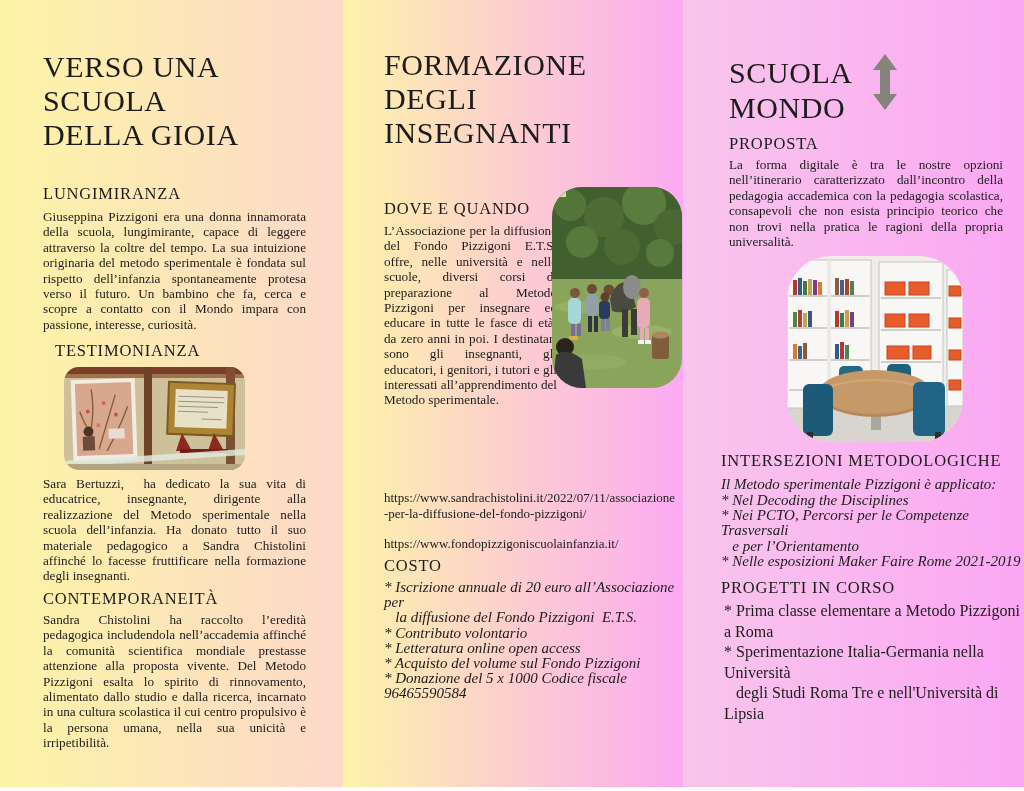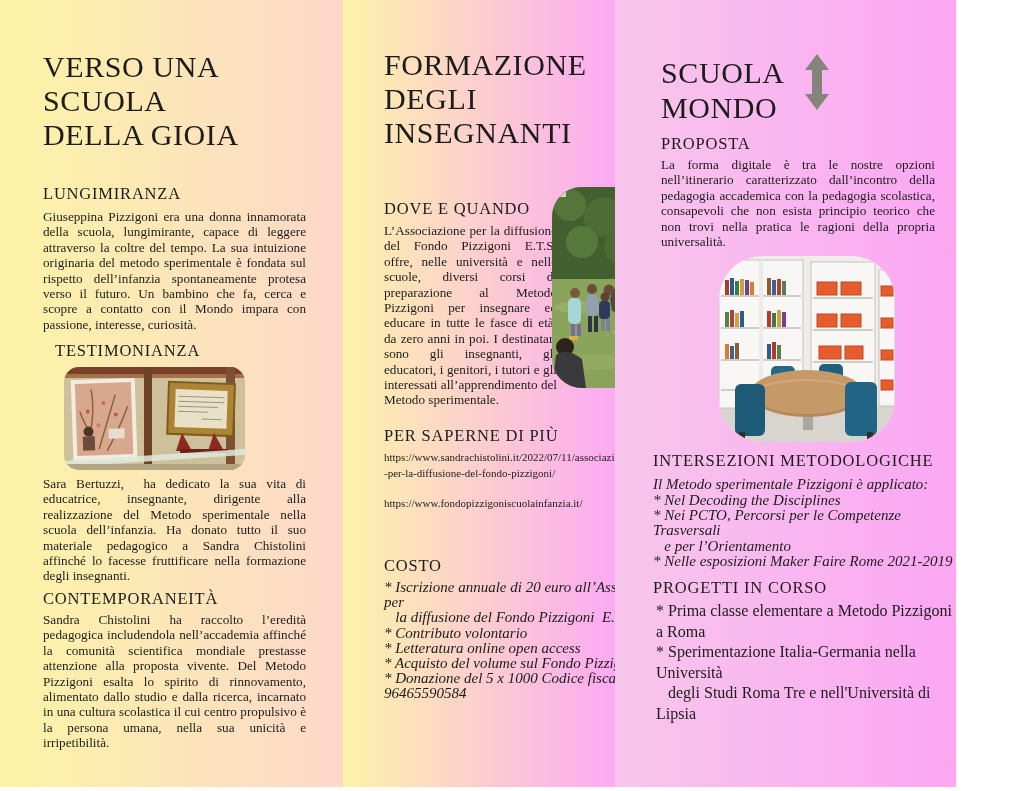--- a/index.html
+++ b/index.html
@@ -5,29 +5,29 @@
   * { margin:0; padding:0; box-sizing:border-box; }
   html,body { background:#ffffff; }
   .page {
     position:relative; width:1024px; height:791px; overflow:hidden;
     background:#ffffff; color:var(--text,#1c1c1c);
     font-family:"Liberation Serif","DejaVu Serif",serif;
   }
   .panels { position:absolute; left:0; top:0; width:1024px; height:787px; display:flex; }
   .panel { position:relative; height:100%; }
   #panel-left   { width:343px; background:linear-gradient(90deg,var(--panel1_from),var(--panel1_to)); }
-  #panel-middle { width:272px; background:linear-gradient(90deg,var(--panel2_from),var(--panel2_to)); }
+  #panel-middle { width:340px; background:linear-gradient(90deg,var(--panel2_from),var(--panel2_to)); }
   #panel-right  { width:341px; background:linear-gradient(90deg,var(--panel3_from),var(--panel3_to)); }
   .abs { position:absolute; }
   .title { font-size:30px; line-height:34px; letter-spacing:0.6px; white-space:pre-line; }
   .heading { font-size:16.5px; letter-spacing:0.8px; }
   .bodytxt { font-size:13.2px; line-height:15.4px; text-align:justify; }
   .list { font-size:15px; line-height:15.2px; white-space:pre-line;font-style:italic; }
   .list-lg { font-size:16px; line-height:20.5px; white-space:pre-line; }
-  .linktxt { font-size:11px; line-height:15.5px; white-space:pre-line; }
+  .linktxt { font-size:13px; line-height:15.5px; white-space:pre-line;margin-top:40px; }
   .photo { overflow:hidden; }
   .photo svg { display:block; width:100%; height:100%; }
   .arrow-icon { color:var(--arrow,#84847a); }
   .arrow-icon svg { display:block; }
 </style>
 </head>
 <body>
 
 <div class="page">
   <div class="panels">
@@ -123,21 +123,20 @@
           <rect x="85" y="111" width="13" height="30" rx="5" fill="#e9aab8"></rect>
           <rect x="88" y="141" width="4" height="12" fill="#e9aab8"></rect>
           <rect x="93" y="141" width="4" height="12" fill="#e9aab8"></rect>
           <rect x="86" y="153" width="6" height="4" fill="#f2f2f2"></rect>
           <rect x="93" y="153" width="6" height="4" fill="#f2f2f2"></rect>
           <circle cx="13" cy="160" r="9" fill="#2c241c"></circle>
           <path d="M0 201 L4 168 Q14 160 30 172 L34 201 Z" fill="#3a3a3a"></path>
         </svg>
       </div>
 
-      <div class="abs heading" style="left:41px; top:426px;">PER SAPERNE DI PIÙ</div>
       <div class="abs linktxt" style="left:41px; top:450px; width:295px;">https://www.sandrachistolini.it/2022/07/11/associazione
 -per-la-diffusione-del-fondo-pizzigoni/</div>
       <div class="abs linktxt" style="left:41px; top:496px; width:295px;">https://www.fondopizzigoniscuolainfanzia.it/</div>
       <div class="abs heading" style="left:41px; top:556px;">COSTO</div>
       <div class="abs" style="left:41px; top:580px; width:296px;">
         <div class="list">* Iscrizione annuale di 20 euro all’Associazione per
 &nbsp;&nbsp;&nbsp;la diffusione del Fondo Pizzigoni&nbsp; E.T.S.</div>
         <div class="list">* Contributo volontario</div>
         <div class="list">* Letteratura online open access</div>
         <div class="list">* Acquisto del volume sul Fondo Pizzigoni</div>

